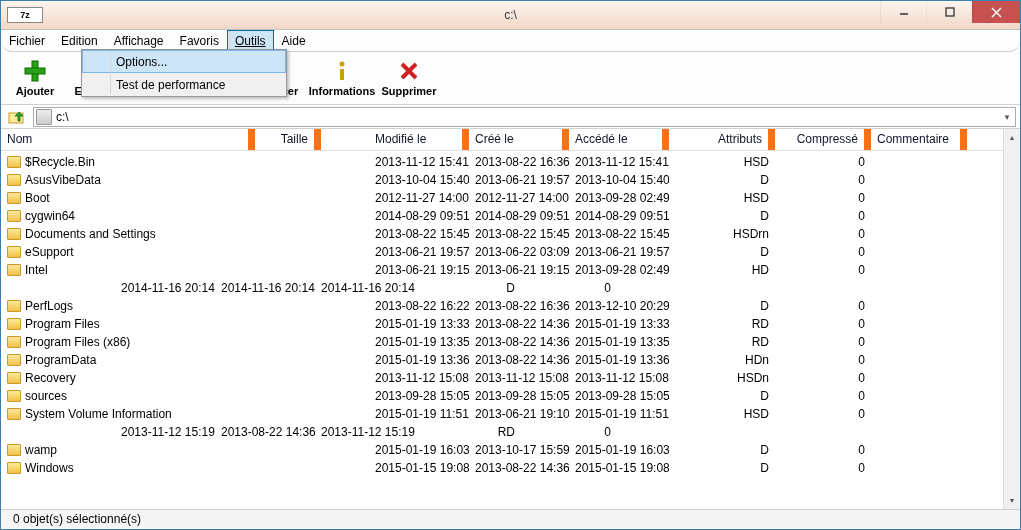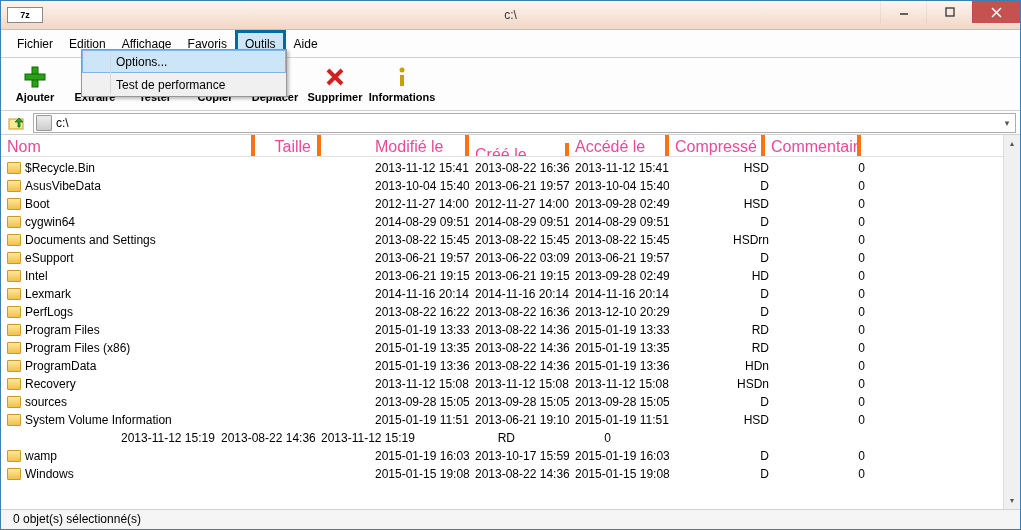--- a/index.html
+++ b/index.html
@@ -4,53 +4,53 @@
 <style>
 * { box-sizing: border-box; margin: 0; padding: 0; font-family: "Segoe UI", Tahoma, sans-serif; font-size: 12px; }
 body { background: #d8a088; width: 1021px; height: 530px; overflow: hidden; position: relative; }
 .window { position: absolute; top: 0; left: 0; width: 1021px; height: 530px; border: 1px solid #3c7fb1; background: #fff; display: flex; flex-direction: column; }
 .titlebar { height: 29px; background: linear-gradient(#fdf5f0,#f1d7c6); display: flex; align-items: center; position: relative; border-bottom: 1px solid #c0c0c0; }
 .titlebar .app-icon { width: 36px; height: 16px; margin: 0 6px; background: #fff; border: 1px solid #888; display: flex; align-items: center; justify-content: center; font-size: 9px; font-weight: bold; }
 .titlebar .title { position: absolute; left: 0; right: 0; text-align: center; font-size: 12px; color: #333; pointer-events: none; }
 .win-buttons { position: absolute; right: 0; top: 0; display: flex; height: 22px; }
 .win-btn { width: 46px; height: 22px; display: flex; align-items: center; justify-content: center; font-size: 11px; border-left: 1px solid rgba(0,0,0,0.05); }
 .win-close { background: #c75050; color: #fff; width: 48px; }
-.menubar { height: 28px; background: #fdfdfd; border-bottom: 1px solid #d0d0d0; display: flex; align-items: stretch; padding: 0 8px; }
+.menubar { height: 22px; background: #fdfdfd; border-bottom: 1px solid #d0d0d0; display: flex; align-items: stretch; padding: 0 0; border-radius: 11px; }
 .menuitem { padding: 0 8px; display: flex; align-items: center; cursor: default; position: relative; }
-.menuitem.open { background: #cde6f7; border: 3px solid #0369a1; padding: 0 7px; text-decoration: underline; }
+.menuitem.open { background: #cde6f7; border: 1px solid #0369a1; padding: 0 7px; text-decoration: underline; }
 .dropdown { position: absolute; top: 49px; left: 72px; width: 206px; background: #f0f0f0; border: 1px solid #979797; box-shadow: 2px 2px 3px rgba(0,0,0,0.25); z-index: 100; margin-left: 9px; }
 .dropdown-item { height: 23px; display: flex; align-items: center; padding-left: 34px; }
 .dropdown-item.highlight { background: #cde6f7; border: 1px solid #7eb4ea; margin: 0; padding-left: 33px; }
 .dropdown-gutter { position: absolute; left: 28px; top: 2px; bottom: 2px; width: 1px; background: #d7d7d7; }
 .toolbar { height: 53px; background: #fdfdfd; border-bottom: 1px solid #d0d0d0; display: flex; align-items: center; padding: 0 4px; font-weight: bold; }
 .tool-btn { width: 60px; height: 50px; display: flex; flex-direction: column; align-items: center; justify-content: center; gap: 2px; }
 .tool-btn svg { width: 24px; height: 24px; }
 .tool-label { font-size: 11px; }
 .locbar { height: 24px; background: #fdfdfd; border-bottom: 1px solid #d0d0d0; display: flex; align-items: center; padding: 2px 4px; gap: 4px; }
 .loc-up { width: 24px; height: 20px; display: flex; align-items: center; justify-content: center; }
 .loc-input-wrap { flex: 1; display: flex; align-items: center; border: 1px solid #abadb3; background: #fff; height: 20px; }
 .loc-drive-icon { width: 16px; height: 16px; margin: 0 2px; background: linear-gradient(#eee,#ccc); border: 1px solid #999; border-radius: 1px; }
 .loc-text { flex: 1; padding: 0 2px; font-size: 12px; }
 .loc-dd { width: 16px; text-align: center; font-size: 9px; color: #555; }
 .listarea { flex: 1; display: flex; overflow: hidden; background: #fff; }
 .listview { flex: 1; overflow: hidden; }
 .headerrow { height: 22px; display: flex; border-bottom: 1px solid #e0e0e0; background: #fff; }
-.hcell { border-right: 4px solid #f97316; padding: 3px 6px 0 6px; font-size: 16px; color: #ec4899; overflow: hidden; white-space: nowrap; }
+.hcell { border-right: 7px solid #f97316; padding: 3px 6px 0 6px; font-size: 12px; color: #0f172a; overflow: hidden; white-space: nowrap; }
 .rows { }
 .row { height: 18px; display: flex; align-items: flex-end; }
 .cell { padding: 0 6px; overflow: hidden; white-space: nowrap; font-size: 12px; }
 .cell.name { display: flex; align-items: center; gap: 4px; }
 .folder-icon { width: 14px; height: 12px; background: linear-gradient(#fce99a,#f0c14b); border: 1px solid #cc9a2b; border-radius: 1px; flex: none; }
 .vscroll { width: 17px; background: #f0f0f0; border-left: 1px solid #dcdcdc; position: relative; }
 .vscroll .arrow { height: 17px; background: #f0f0f0; display: flex; align-items: center; justify-content: center; font-size: 8px; color: #555; }
 .statusbar { height: 20px; border-top: 1px solid #d0d0d0; background: #f5f5f5; padding: 2px 12px; font-size: 12px; }
 .c-nom { width: 254px; }
 .c-taille { width: 66px; text-align: right; }
 .c-mod { width: 100px; text-align: left; margin-left: 48px; }
-.c-cree { width: 100px; text-align: left; margin-top: 8px; }
+.c-cree { width: 100px; text-align: left; }
 .c-acc { width: 100px; text-align: left; }
 .c-attr { width: 106px; text-align: right; }
 .c-comp { width: 96px; text-align: right; }
 .c-comm { width: 96px; text-align: left; }
 </style>
 </head>
 <body>
 
 <div class="window">
 
@@ -113,32 +113,32 @@
           <path d="M4 12 L16 12 L12 7 M16 12 L12 17" stroke="#0a8a0a" stroke-width="3" fill="none"></path>
         </svg>
       <span class="tool-label">Copier</span>
     </div>
     <div class="tool-btn">
       <svg>
           <path d="M4 12 L16 12 L12 7 M16 12 L12 17" stroke="#1030a0" stroke-width="3" fill="none"></path>
         </svg>
       <span class="tool-label">Déplacer</span>
     </div>
-    <div class="tool-btn">
-      <svg>
-          <path d="M5 5 L19 19 M19 5 L5 19" stroke="#d02020" stroke-width="4"></path>
-        </svg>
-      <span class="tool-label">Supprimer</span>
-    </div>
     <div class="tool-btn" style="width:74px">
       <svg>
           <circle cx="12" cy="5" r="2.5" fill="#c8a000"></circle>
           <rect x="10" y="10" width="4" height="11" fill="#c8a000"></rect>
         </svg>
       <span class="tool-label">Informations</span>
+    </div>
+    <div class="tool-btn">
+      <svg>
+          <path d="M5 5 L19 19 M19 5 L5 19" stroke="#d02020" stroke-width="4"></path>
+        </svg>
+      <span class="tool-label">Supprimer</span>
     </div>
   </div>
 
   <div class="locbar">
     <div class="loc-up">
       <svg width="18" height="16">
           <rect x="1" y="4" width="14" height="10" fill="#fce99a" stroke="#cc9a2b"></rect>
           <path d="M10 12 L10 7 L7 7 L11 3 L15 7 L12 7 L12 12 Z" fill="#2aa02a" stroke="#0a6a0a" stroke-width="0.7"></path>
         </svg>
     </div>
@@ -150,20 +150,21 @@
   </div>
 
   <div class="listarea">
     <div class="listview">
       <div class="headerrow">
         <div class="hcell c-nom">Nom</div>
         <div class="hcell c-taille">Taille</div>
         <div class="hcell c-mod">Modifié le</div>
         <div class="hcell c-cree">Créé le</div>
         <div class="hcell c-acc">Accédé le</div>
+        <div class="hcell c-attr">Attributs</div>
         <div class="hcell c-comp">Compressé</div>
         <div class="hcell c-comm">Commentaire</div>
       </div>
       <div class="rows" id="rows">
           <div class="row">
             <div class="cell name c-nom">
               <span class="folder-icon"></span>
               <span>$Recycle.Bin</span>
             </div>
             <div class="cell c-taille"></div>
@@ -246,24 +247,20 @@
             </div>
             <div class="cell c-taille"></div>
             <div class="cell c-mod">2013-06-21 19:15</div>
             <div class="cell c-cree">2013-06-21 19:15</div>
             <div class="cell c-acc">2013-09-28 02:49</div>
             <div class="cell c-attr">HD</div>
             <div class="cell c-comp">0</div>
             <div class="cell c-comm"></div>
           </div>
           <div class="row">
-            <div class="cell name c-nom">
-              <span class="folder-icon"></span>
-              <span>Lexmark</span>
-            </div>
             <div class="cell c-taille"></div>
             <div class="cell c-mod">2014-11-16 20:14</div>
             <div class="cell c-cree">2014-11-16 20:14</div>
             <div class="cell c-acc">2014-11-16 20:14</div>
             <div class="cell c-attr">D</div>
             <div class="cell c-comp">0</div>
             <div class="cell c-comm"></div>
           </div>
           <div class="row">
             <div class="cell name c-nom">

